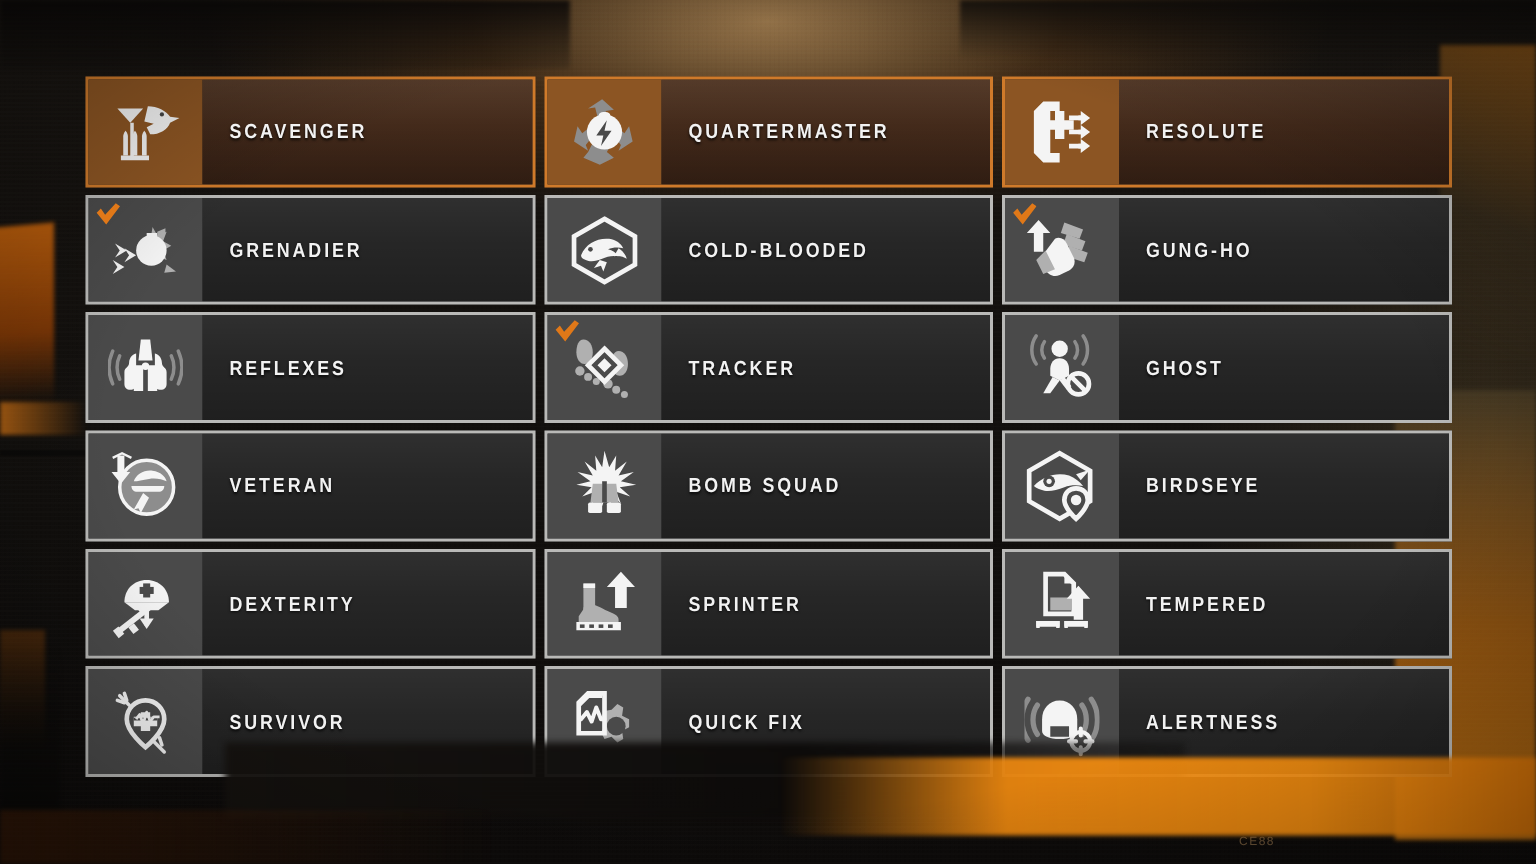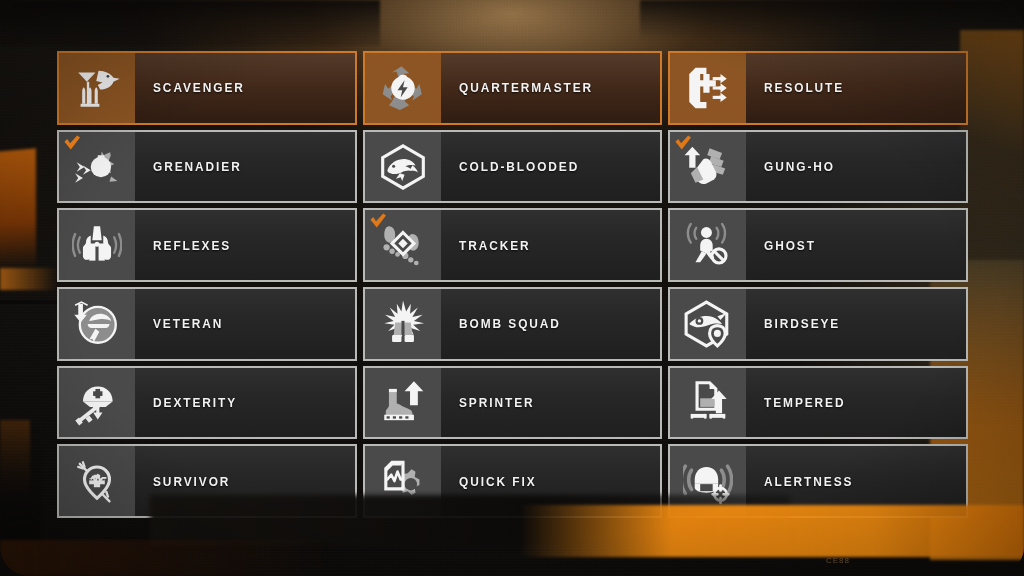--- a/index.html
+++ b/index.html
@@ -11,21 +11,20 @@
     background: #0a0908;
     font-family: "Liberation Sans", sans-serif;
   }
 
   #screen {
     position: relative;
     width: 1024px;
     height: 576px;
     overflow: hidden;
     background: #100e0c;
-    border-radius: 30px;
   }
 
   
   .bg-base {
     position: absolute; inset: 0;
     background:
       radial-gradient(ellipse 520px 190px at 512px 14px, rgba(255,196,120,0.55) 0%, rgba(200,120,40,0.22) 38%, rgba(0,0,0,0) 72%),
       radial-gradient(ellipse 300px 400px at 1000px 300px, rgba(190,150,80,0.20) 0%, rgba(0,0,0,0) 70%),
       linear-gradient(180deg, #1b1713 0%, #15120f 22%, #110f0d 60%, #0d0b0a 100%);
   }

